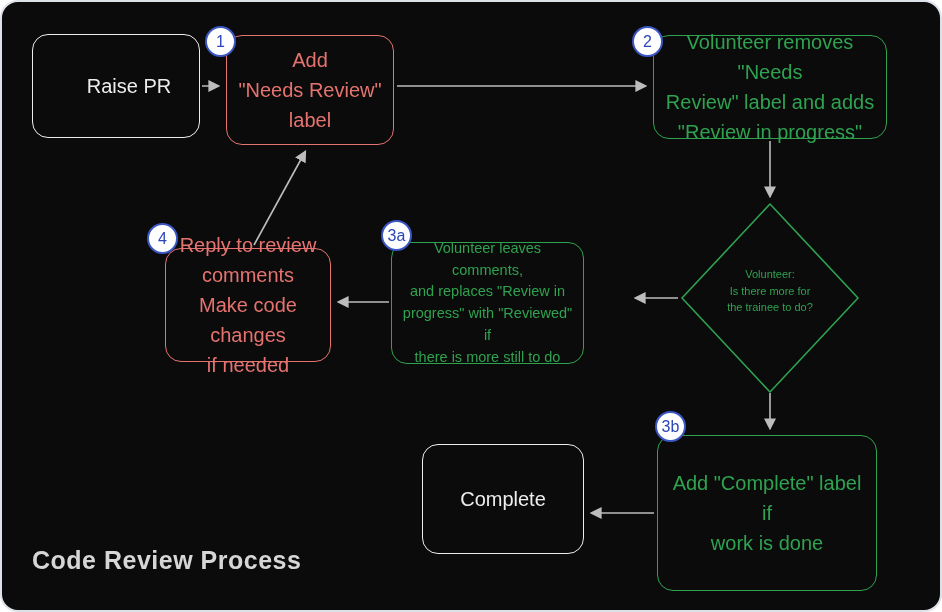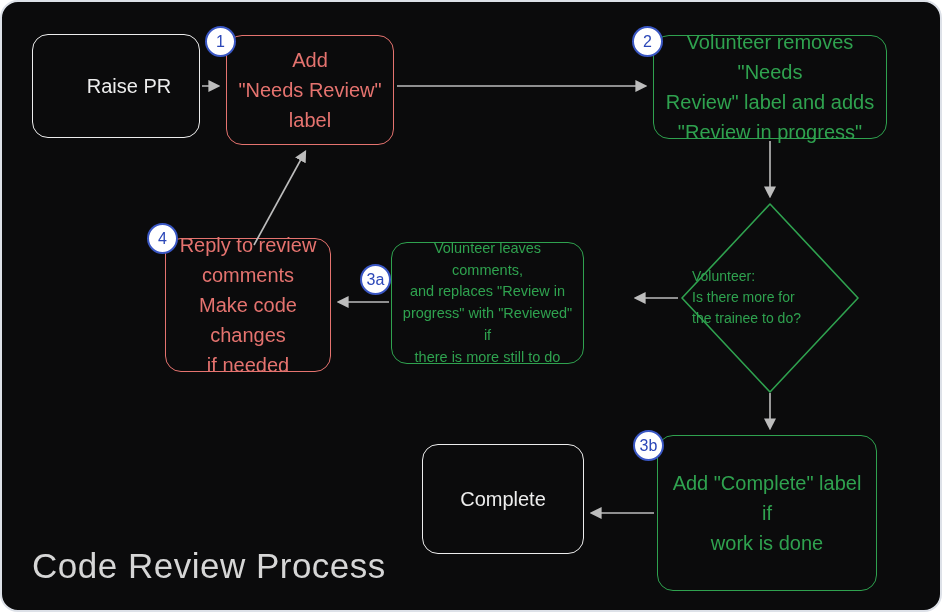--- a/index.html
+++ b/index.html
@@ -20,26 +20,26 @@
   .node.green { border-color:var(--node_green,#2fa24f); color:var(--node_green,#2fa24f); }
   .badge {
     position:absolute; width:31px; height:31px; border-radius:50%;
     background:#ffffff; border:2px solid var(--badge_blue,#3a57c4);
     color:var(--badge_text,#2b47b8);
     display:flex; align-items:center; justify-content:center;
     font-size:16px; box-sizing:border-box; z-index:3;
   }
   .decision-label {
     position:absolute; color:var(--node_green,#2fa24f);
-    font-size:14px; line-height:1.5; 
+    font-size:11px; line-height:1.5; text-align:center;
     white-space:pre-line; z-index:2;
   }
   .diagram-title {
     position:absolute; left:30px; top:544px;
-    font-size:35px; font-weight:400; letter-spacing:0.5px;
+    font-size:25px; font-weight:700; letter-spacing:0.5px;
     color:var(--title_gray,#d6d6d6);
   }
   svg.connectors { position:absolute; left:0; top:0; width:942px; height:612px; z-index:1; pointer-events:none; }
   svg.connectors line { stroke:var(--arrow_gray,#bdbdbd); stroke-width:1.6; }
   svg.connectors .diamond { stroke:var(--node_green,#2fa24f); stroke-width:1.6; fill:none; stroke-linejoin:round; }
   svg.connectors .arrowhead { fill:var(--arrow_gray,#bdbdbd); }
 </style>
 </head>
 <body>
 
@@ -83,34 +83,34 @@
   <div class="decision-label" style="left:690px; top:264px; width:156px;">Volunteer:
 Is there more for
 the trainee to do?</div>
 
   <div class="node green" style="left:389px; top:240px; width:193px; height:122px; font-size:14.5px;">
     <span>Volunteer leaves comments,
 and replaces "Review in
 progress" with "Reviewed" if
 there is more still to do</span>
   </div>
-  <div class="badge" style="left:358px; top:218px;margin-top:44px;">3a</div>
+  <div class="badge" style="left:379px; top:218px;">3a</div>
 
-  <div class="node red" style="left:163px; top:236px; width:166px; height:134px;">
+  <div class="node red" style="left:163px; top:246px; width:166px; height:114px;">
     <span>Reply to review comments
 Make code changes
 if needed</span>
   </div>
   <div class="badge" style="left:145px; top:221px;">4</div>
 
   <div class="node green" style="left:655px; top:433px; width:220px; height:156px;">
     <span>Add "Complete" label if
 work is done</span>
   </div>
-  <div class="badge" style="left:631px; top:409px;margin-top:19px;">3b</div>
+  <div class="badge" style="left:653px; top:409px;">3b</div>
 
   <div class="node white" style="left:420px; top:442px; width:162px; height:110px;">
     <span>Complete</span>
   </div>
 
   <div class="diagram-title">Code Review Process</div>
 
 </div>
 
 </body></html>

